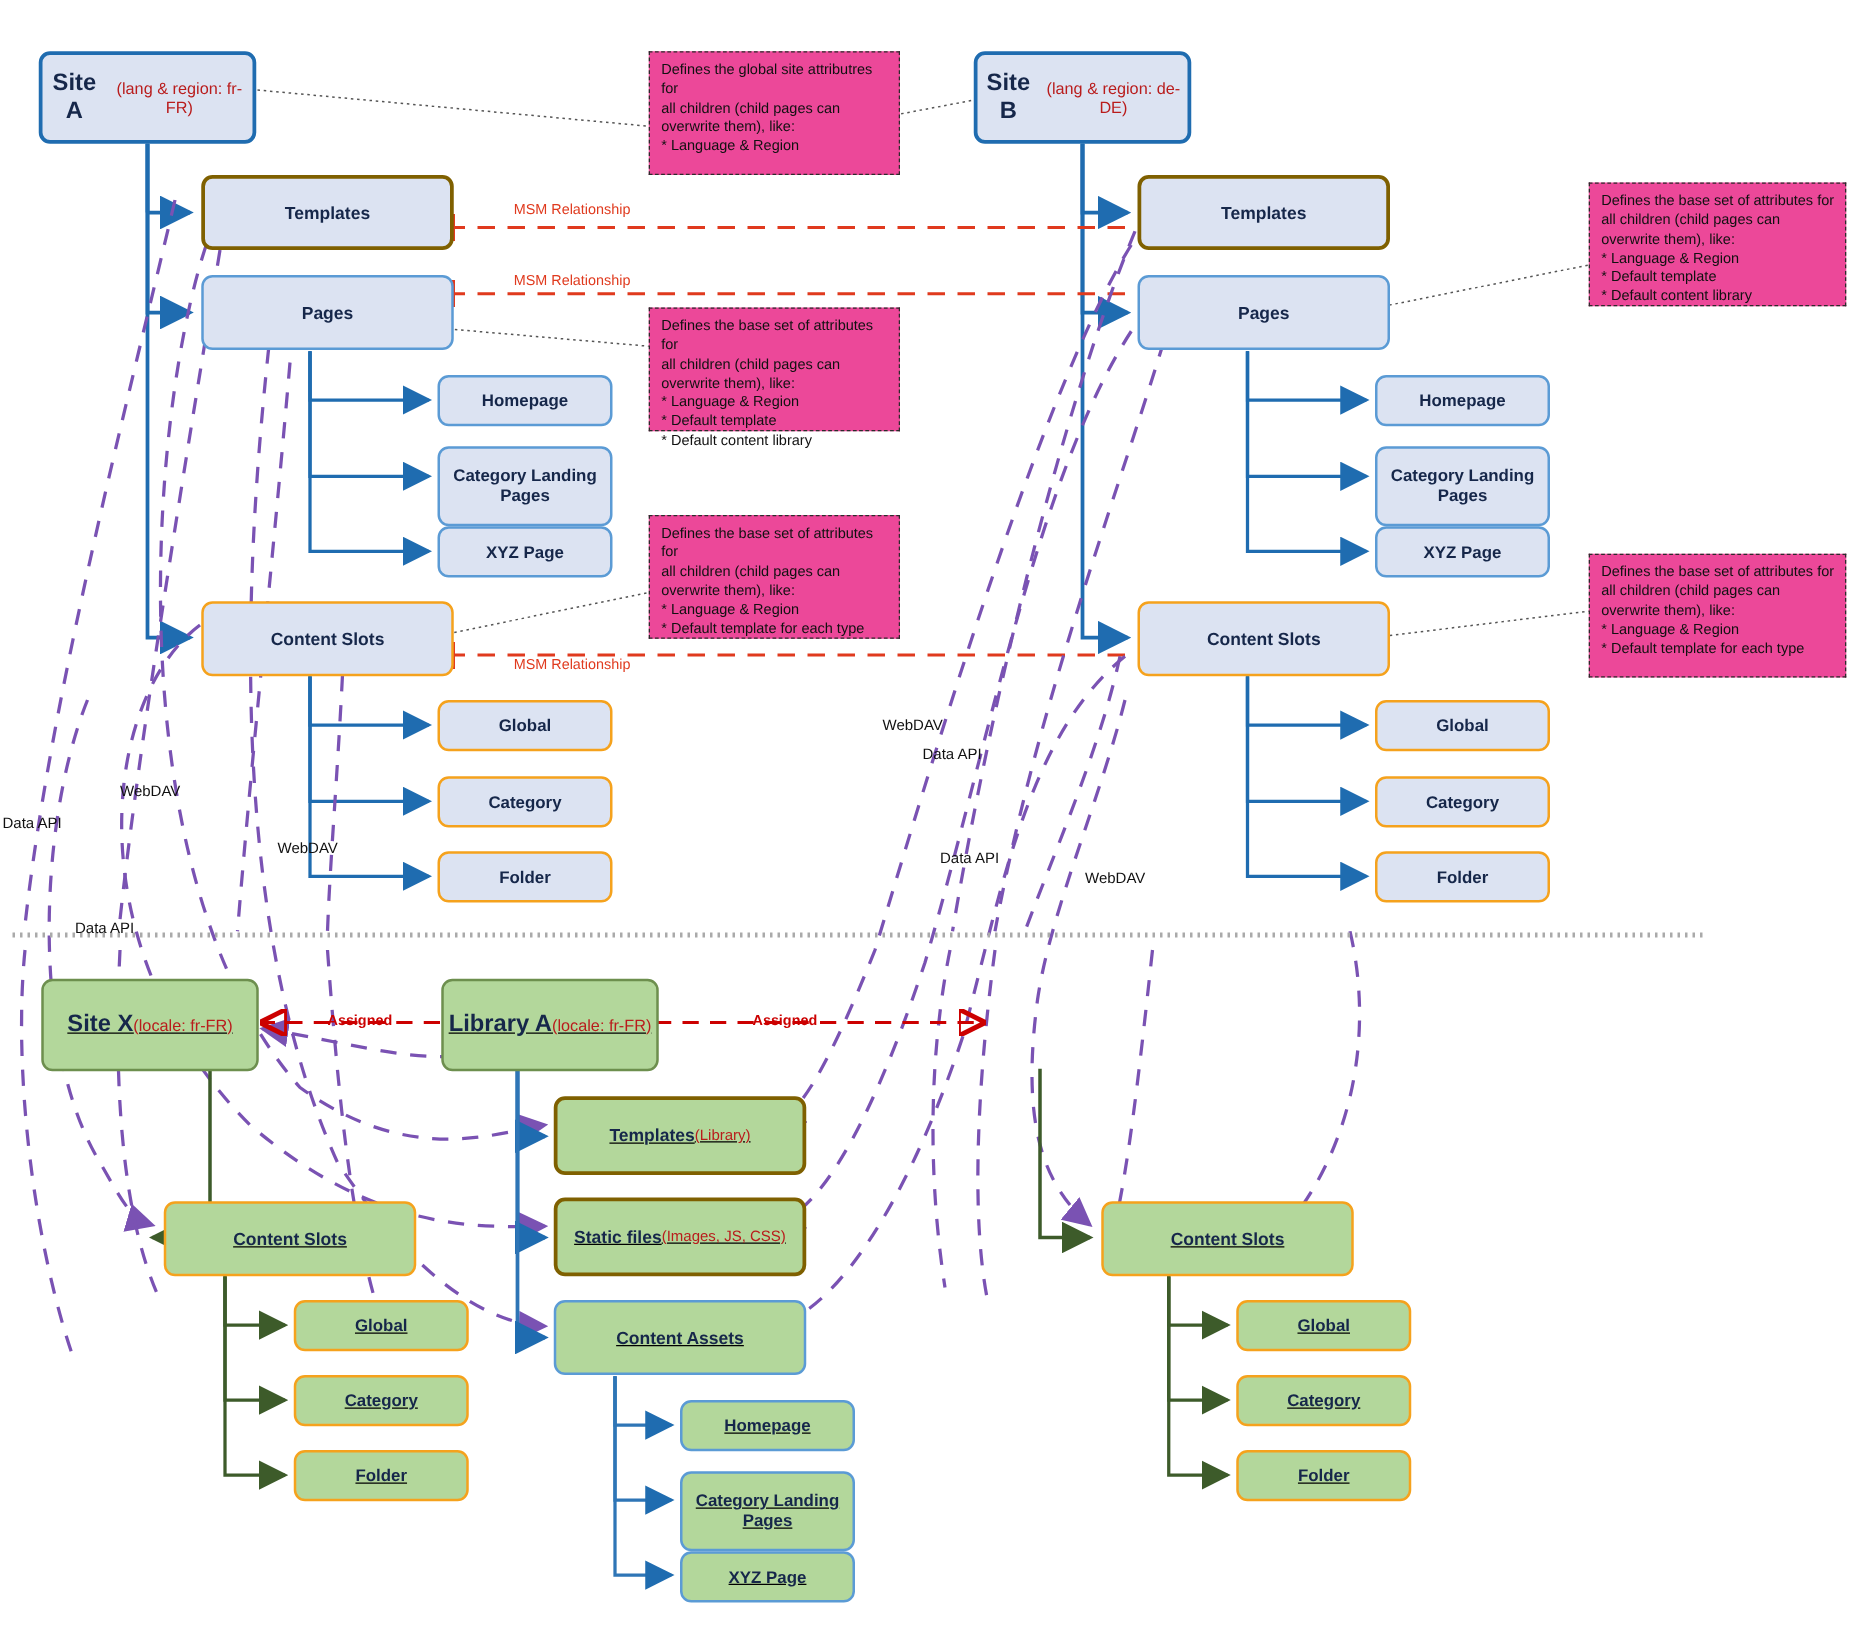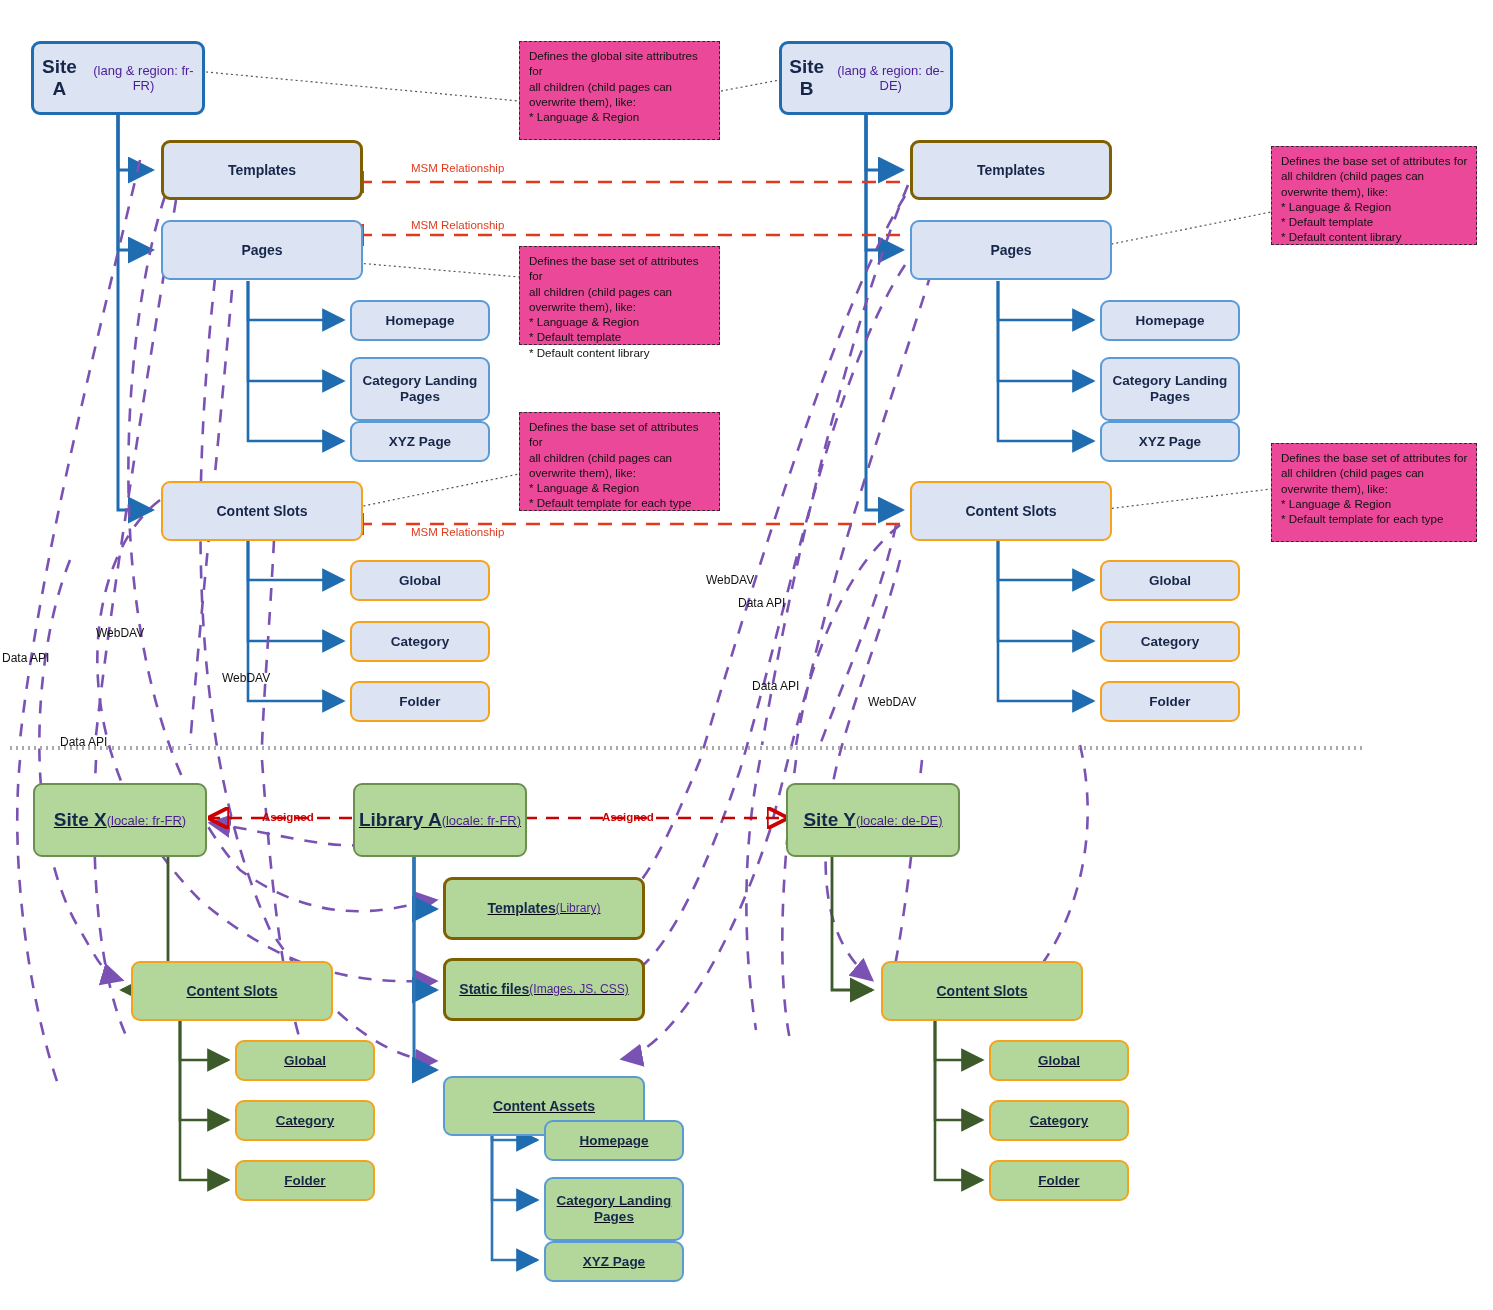--- a/index.html
+++ b/index.html
@@ -5,21 +5,21 @@
 <style>
   html,body{margin:0;padding:0;background:#ffffff;}
   body{font-family:"Liberation Sans", sans-serif;}
   #stage{position:relative;width:1493px;height:1310px;overflow:hidden;background:#fff;}
   #wires{position:absolute;left:0;top:0;width:1493px;height:1310px;pointer-events:none;}
 
   .node{position:absolute;box-sizing:border-box;display:flex;flex-direction:row;
         align-items:center;justify-content:center;text-align:center;border-radius:9px;
         line-height:1.15;}
   .node .t1{font-weight:bold;color:#16274a;}
-  .node .t2{font-weight:normal;color:#4c1d95;}
+  .node .t2{font-weight:normal;color:#b91c1c;}
 
   
   .fill-blue{background:#dce3f2;}
   .fill-green{background:#b3d79b;text-decoration:underline;}
 
   
   .b-darkblue{border:3px solid #1f6cb0;}
   .b-blue{border:2.5px solid #5b9bd5;}
   .b-olive{border:3px solid #7f6000;}
   .b-orange{border:2.5px solid #f5a21d;}
@@ -270,24 +270,20 @@
   <div class="node site fill-green b-green" style="left:33px;top:783px;">
     <span class="t1">Site X</span>
     <span class="t2">(locale: fr-FR)</span>
   </div>
 
   <div class="node site fill-green b-green" style="left:353px;top:783px;">
     <span class="t1">Library A</span>
     <span class="t2">(locale: fr-FR)</span>
   </div>
 
-  <div class="node site fill-green b-green" style="left:786px;top:783px;">
-    <span class="t1">Site Y</span>
-    <span class="t2">(locale: de-DE)</span>
-  </div>
 
   <div class="node mid fill-green b-orange" style="left:131px;top:961px;">
     <span class="t1">Content Slots</span>
   </div>
   <div class="node leaf fill-green b-orange" style="left:235px;top:1040px;">
     <span class="t1">Global</span>
   </div>
   <div class="node leaf fill-green b-orange" style="left:235px;top:1100px;">
     <span class="t1">Category</span>
   </div>
@@ -296,21 +292,21 @@
   </div>
 
   <div class="node mid fill-green b-olive" style="left:443px;top:877px;height:63px;">
     <span class="t1">Templates</span>
     <span class="t2">(Library)</span>
   </div>
   <div class="node mid fill-green b-olive" style="left:443px;top:958px;height:63px;">
     <span class="t1">Static files</span>
     <span class="t2">(Images, JS, CSS)</span>
   </div>
-  <div class="node mid fill-green b-blue" style="left:443px;top:1076px;">
+  <div class="node mid fill-green b-blue" style="left:443px;top:1040px;">
     <span class="t1">Content Assets</span>
   </div>
 
   <div class="node leaf fill-green b-blue" style="left:544px;top:1120px;">
     <span class="t1">Homepage</span>
   </div>
   <div class="node leaf2 fill-green b-blue" style="left:544px;top:1177px;">
     <span class="t1">Category Landing Pages</span>
   </div>
   <div class="node leaf fill-green b-blue" style="left:544px;top:1241px;">

